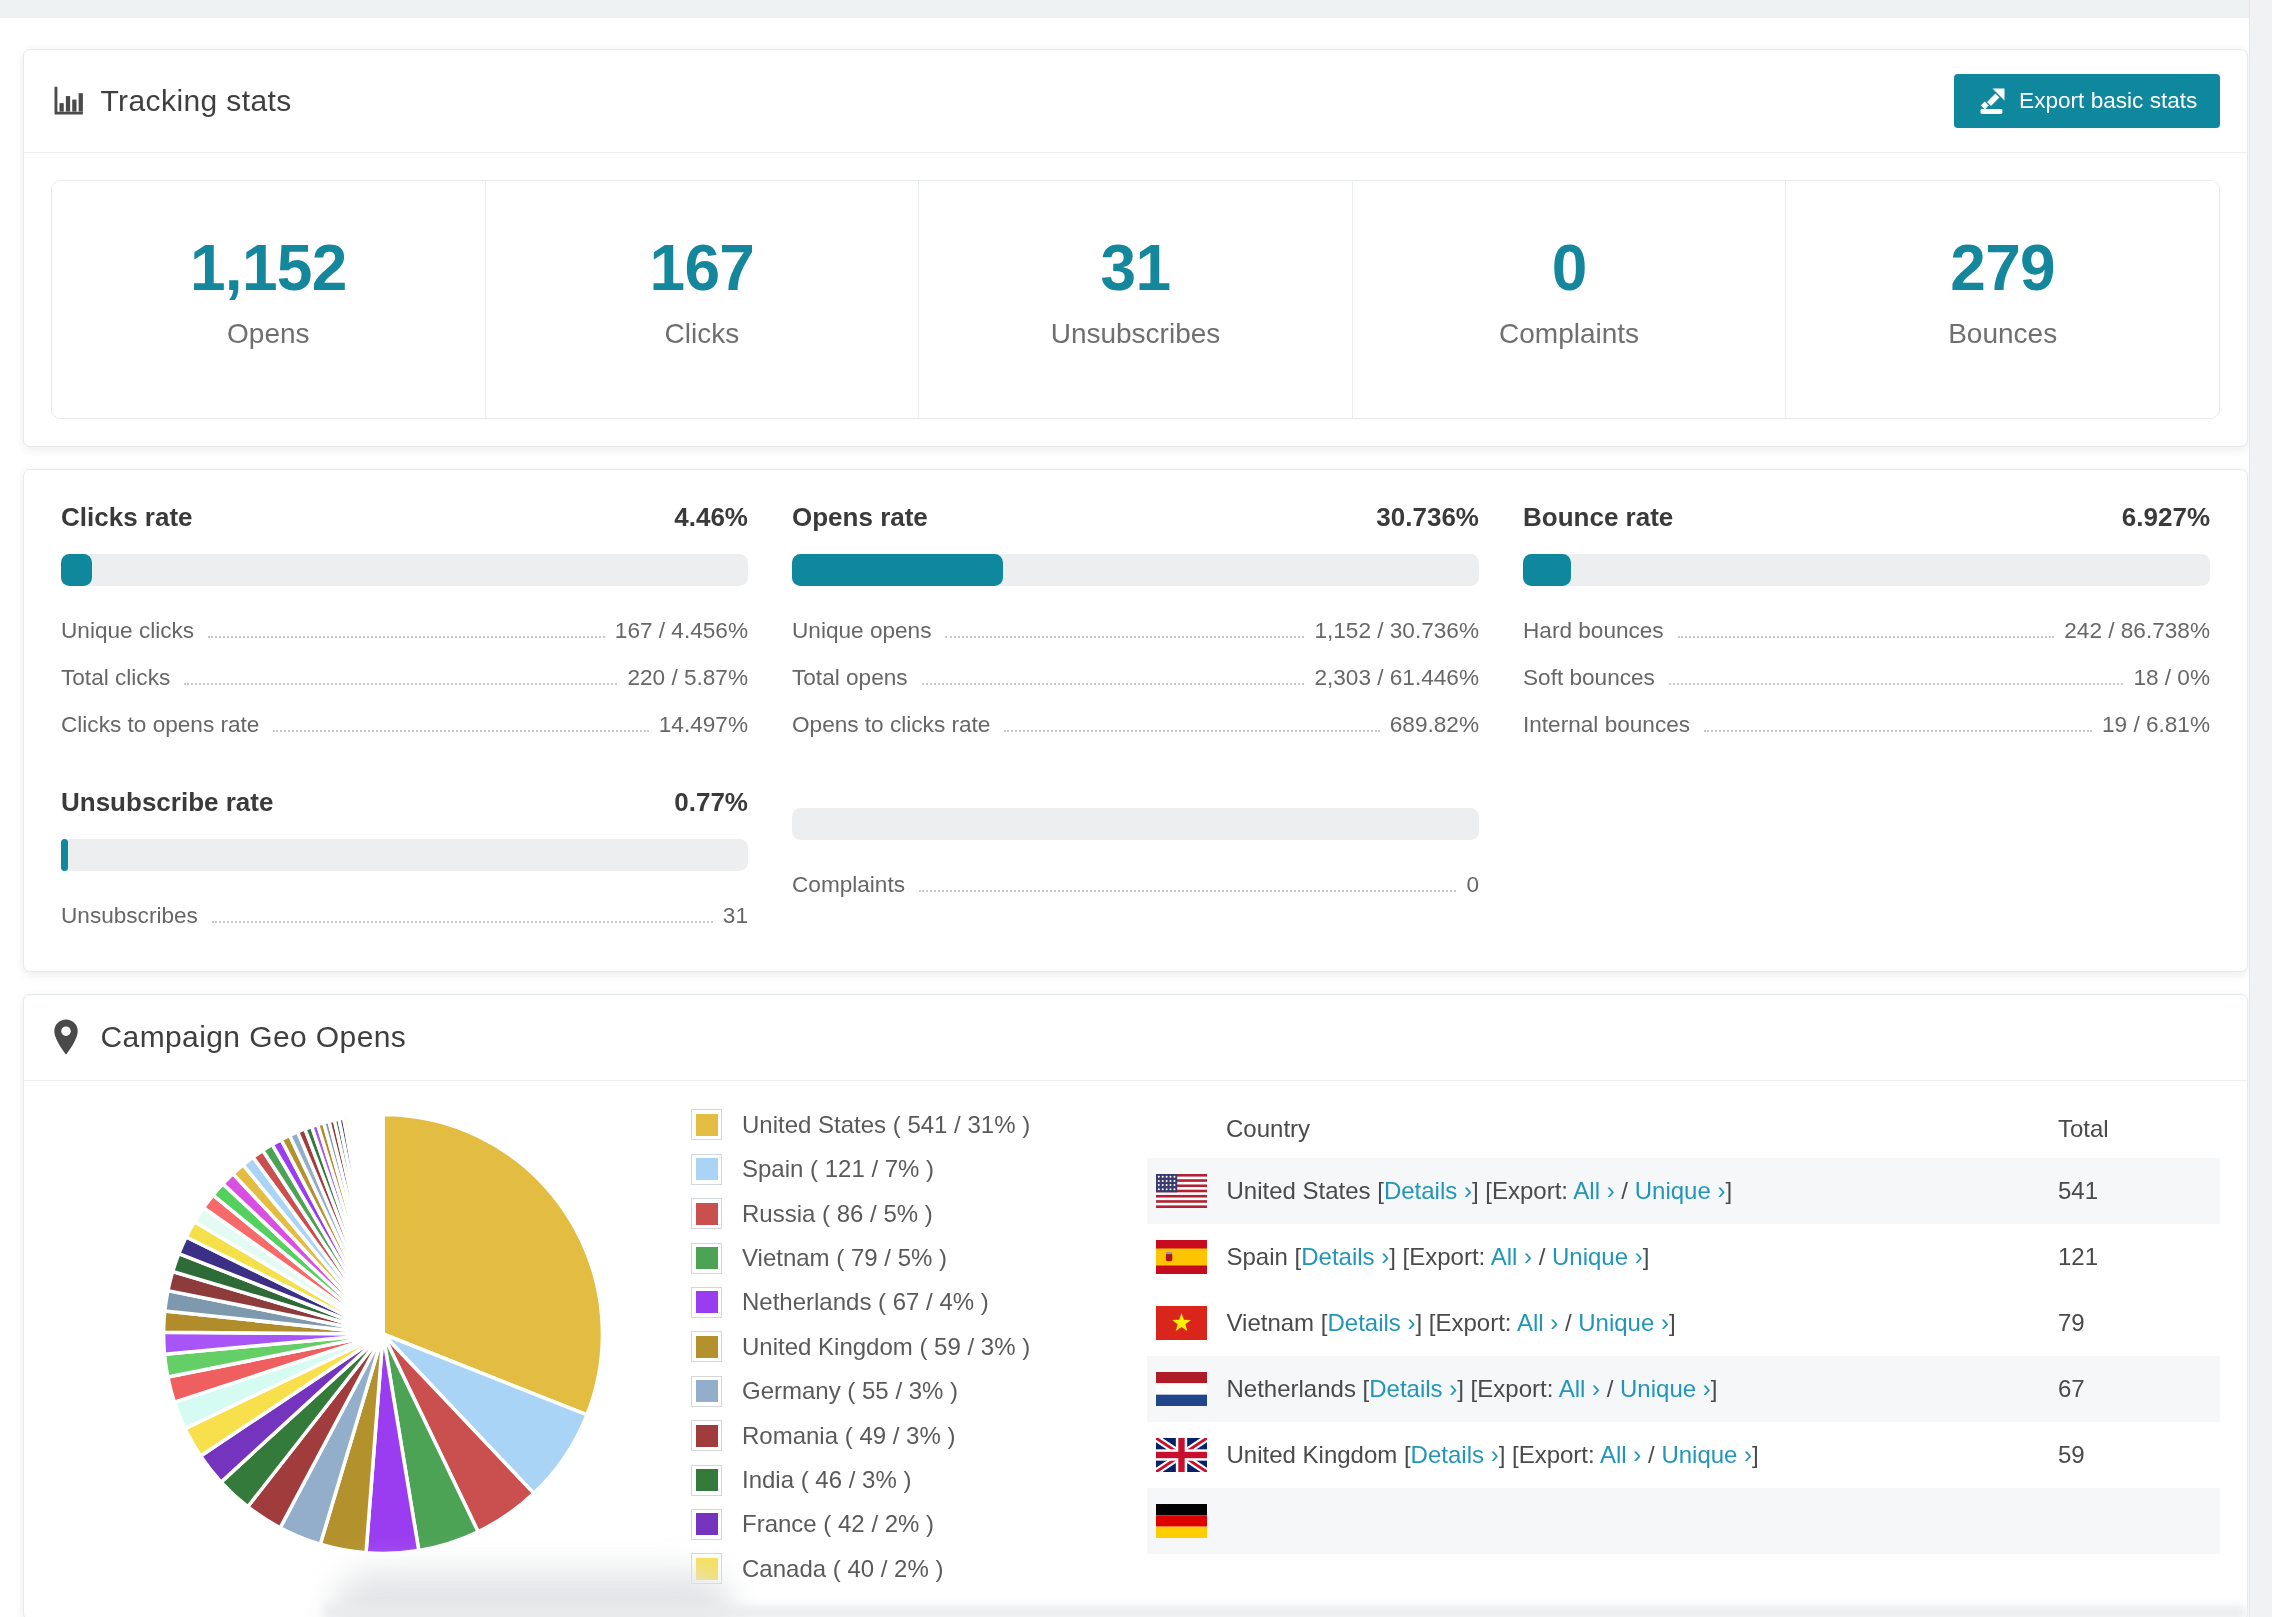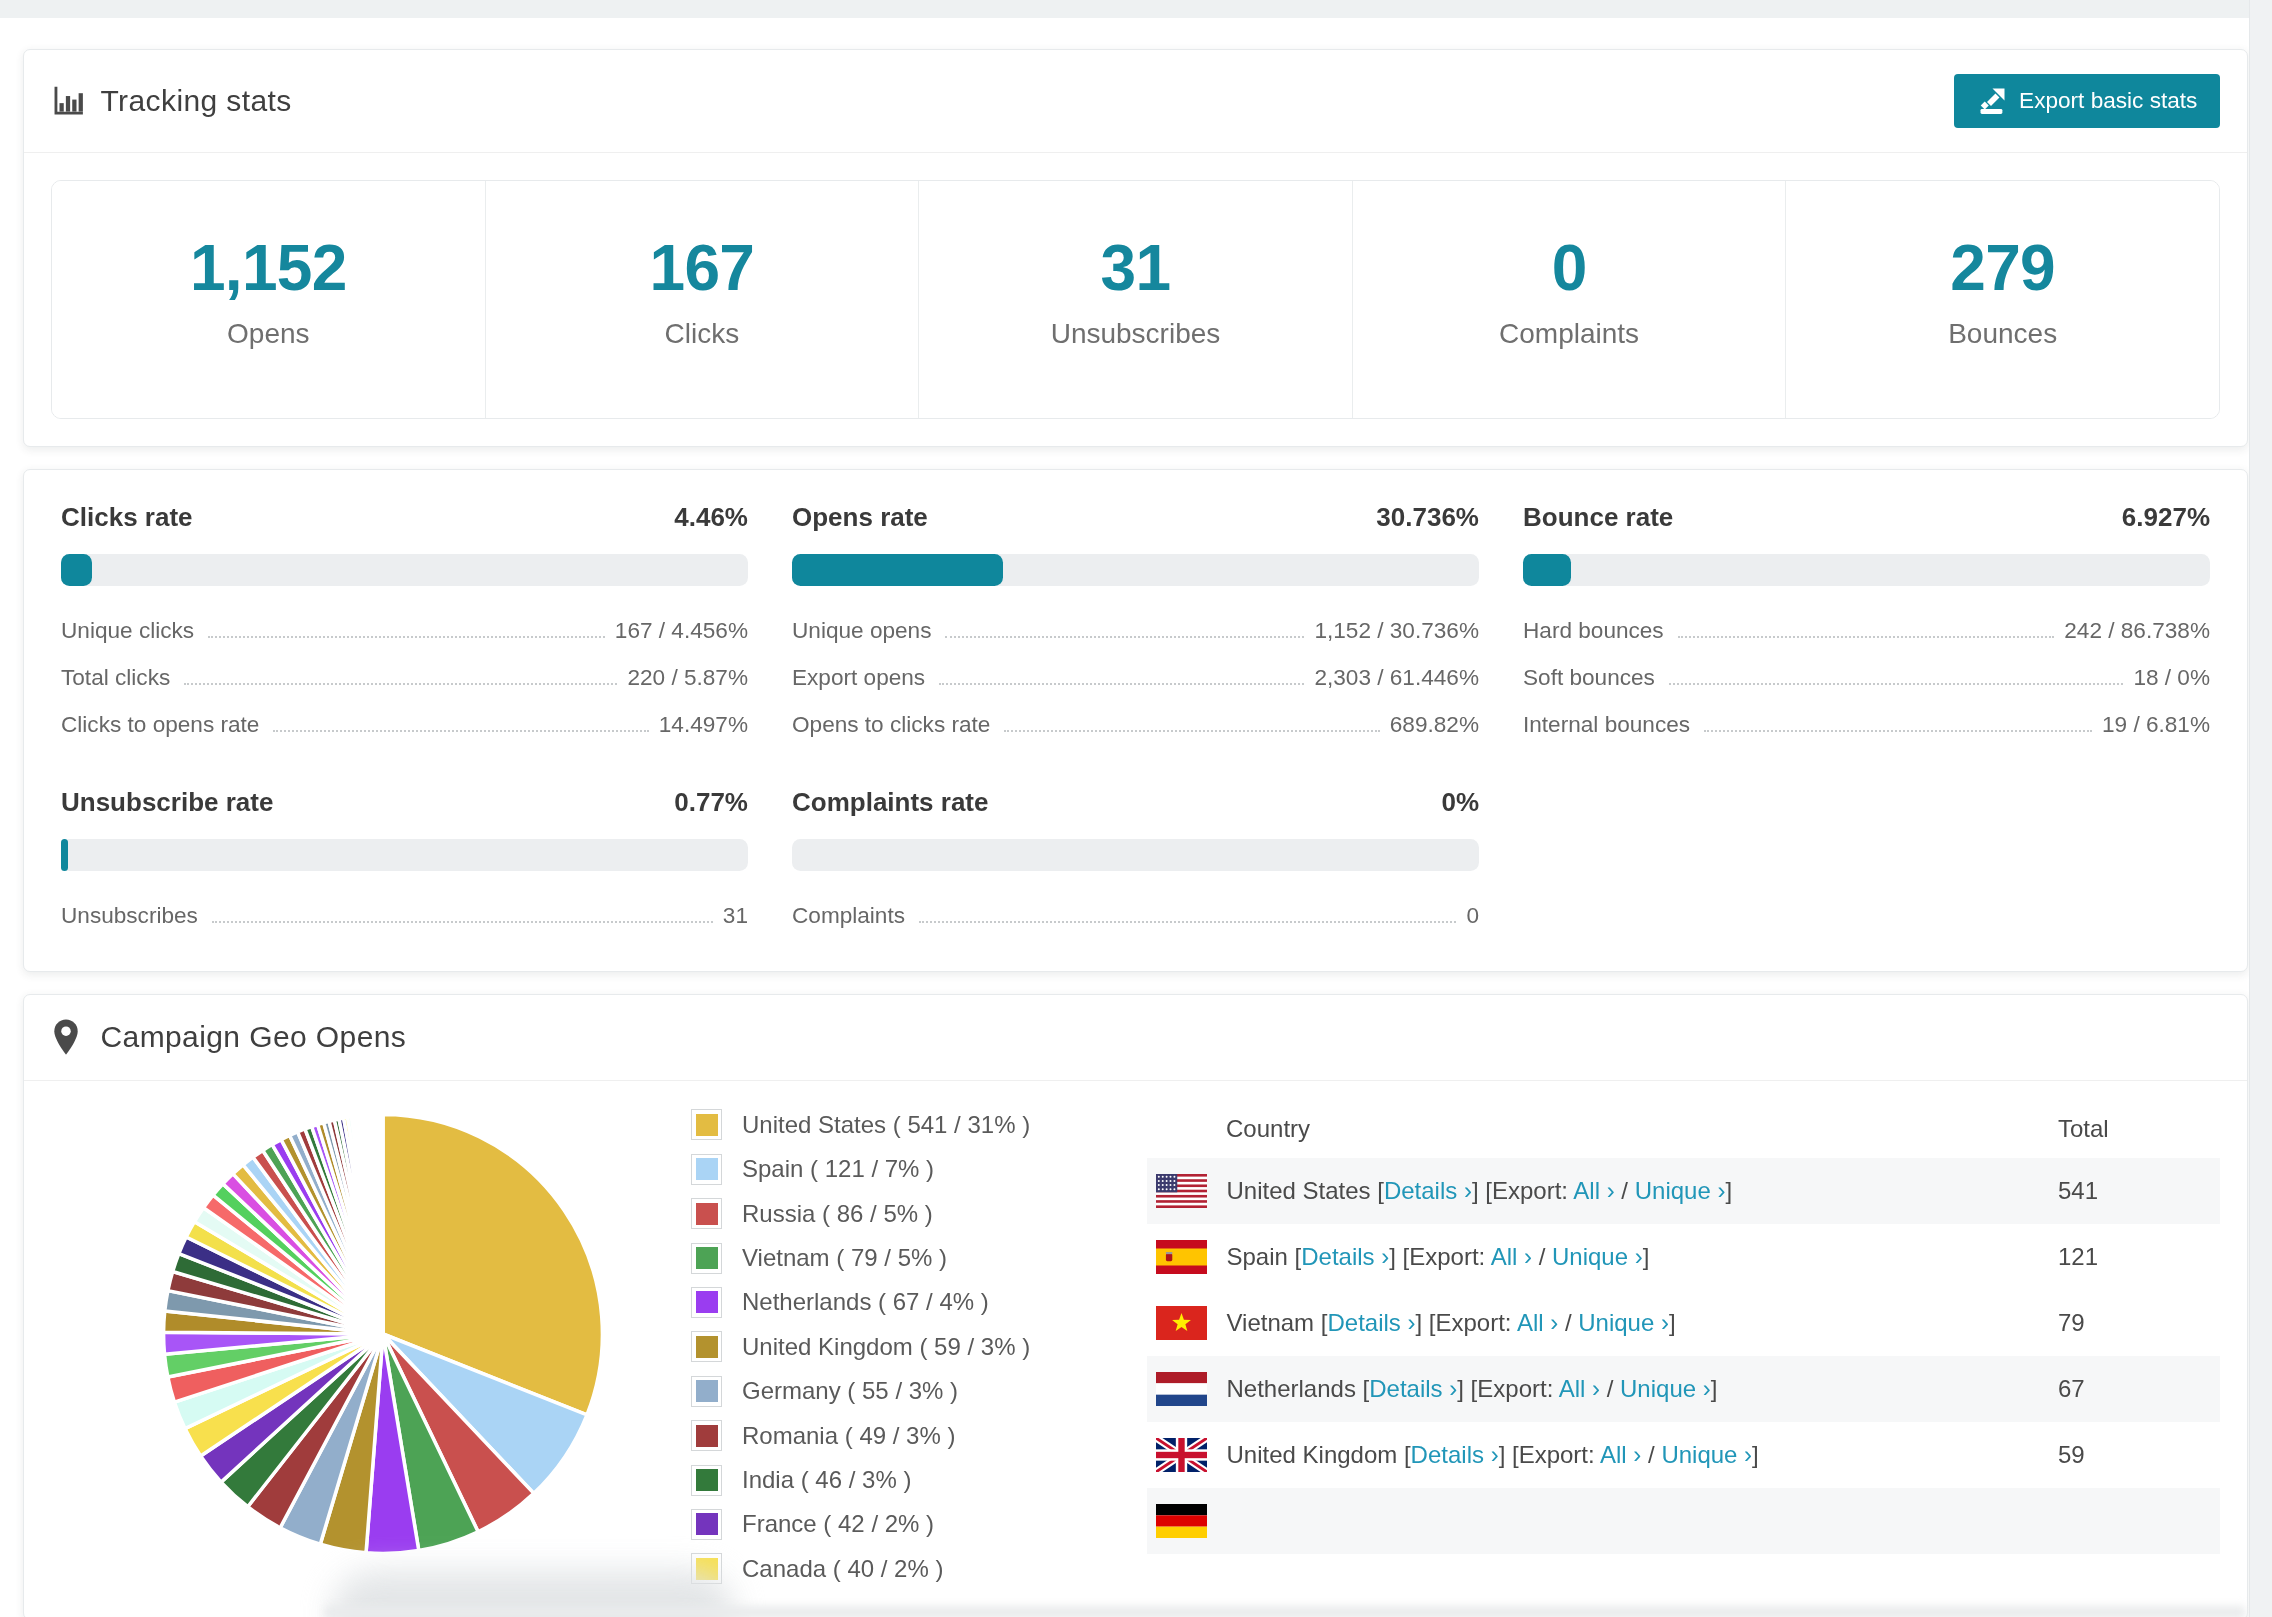--- a/index.html
+++ b/index.html
@@ -163,21 +163,21 @@
         <div class="rate-bar">
           <div class="rate-fill" style="width: 30.736%;"></div>
         </div>
         <div class="rate-rows">
             <div class="rate-row">
               <span class="rr-label">Unique opens</span>
               <span class="leader"></span>
               <span class="rr-value">1,152 / 30.736%</span>
             </div>
             <div class="rate-row">
-              <span class="rr-label">Export opens</span>
+              <span class="rr-label">Total opens</span>
               <span class="leader"></span>
               <span class="rr-value">2,303 / 61.446%</span>
             </div>
             <div class="rate-row">
               <span class="rr-label">Opens to clicks rate</span>
               <span class="leader"></span>
               <span class="rr-value">689.82%</span>
             </div>
           </div>
       </div>
@@ -220,24 +220,20 @@
         <div class="rate-rows">
             <div class="rate-row">
               <span class="rr-label">Unsubscribes</span>
               <span class="leader"></span>
               <span class="rr-value">31</span>
             </div>
           </div>
       </div>
 
       <div class="rate-block">
-        <div class="rate-head">
-          <span class="rate-title">Complaints rate</span>
-          <span class="rate-value">0%</span>
-        </div>
         <div class="rate-bar">
           <div class="rate-fill" style="width: 0%;"></div>
         </div>
         <div class="rate-rows">
             <div class="rate-row">
               <span class="rr-label">Complaints</span>
               <span class="leader"></span>
               <span class="rr-value">0</span>
             </div>
           </div>

